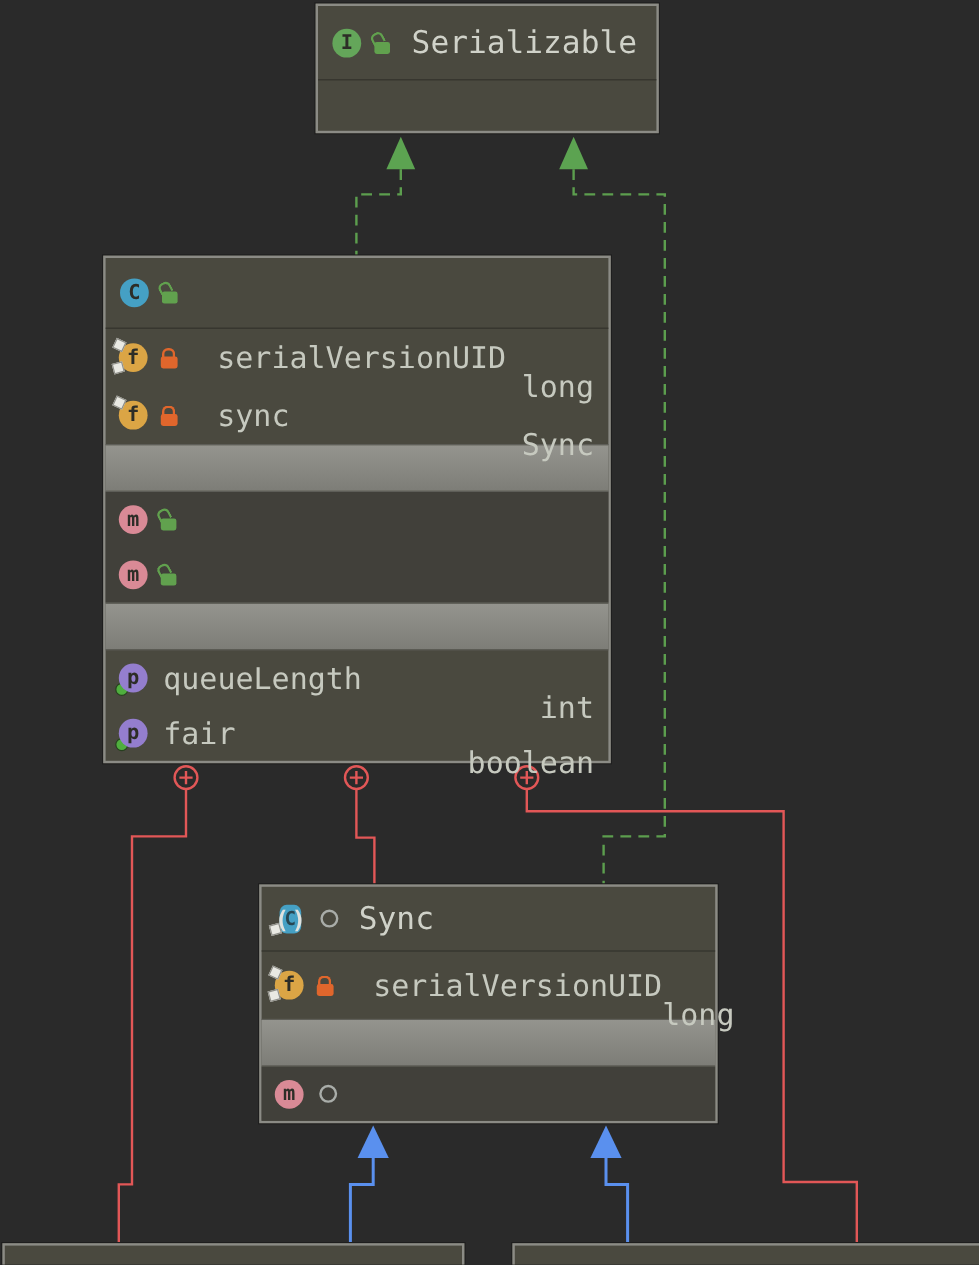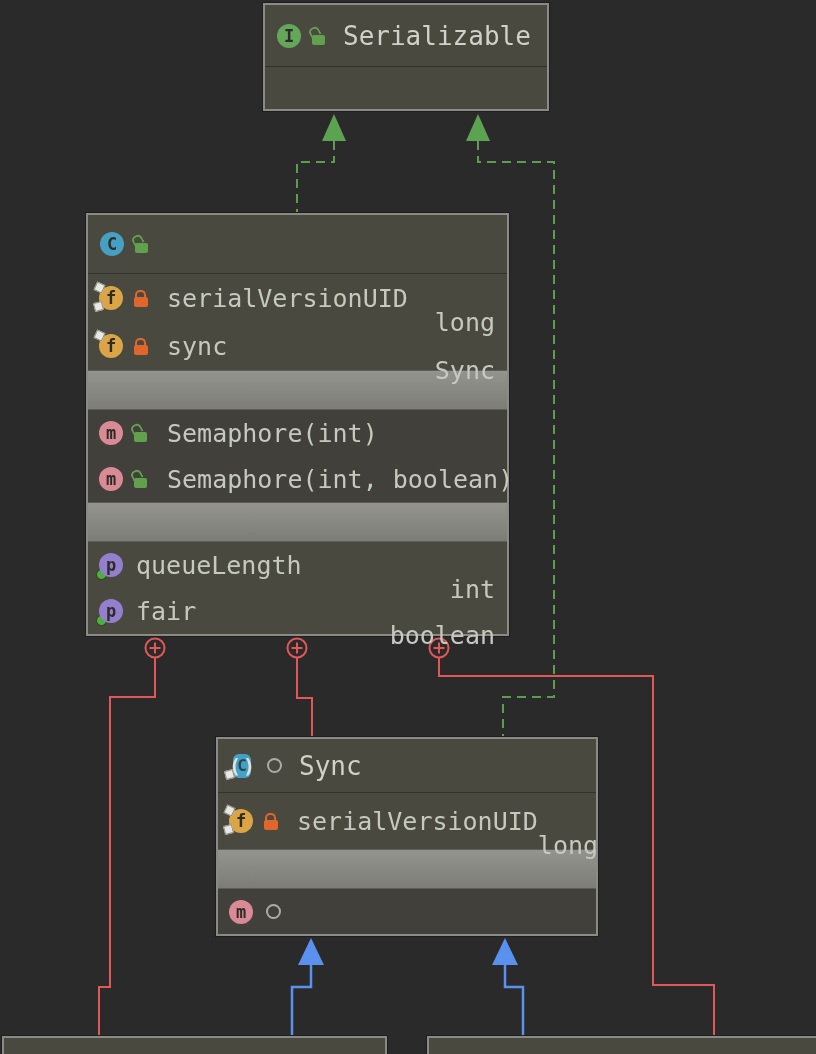--- a/index.html
+++ b/index.html
@@ -6,21 +6,21 @@
   #canvas{position:relative;width:816px;height:1054px;overflow:hidden;
           background:#2a2a2a;font-family:"DejaVu Sans Mono",monospace;}
   #edges{position:absolute;left:0;top:0;z-index:1;}
   .uml-box{position:absolute;z-index:2;background:#4a493f;
            border:2px solid #8b8b85;box-shadow:0 0 0 1px #1e1e1e;
            box-sizing:border-box;}
   .hdr{display:flex;align-items:center;padding:0 12px 0 11px;
        font-size:26px;color:#d0d2c9;border-bottom:1px solid #33322c;}
   .row{display:flex;align-items:center;padding:0 12px 0 10px;
        font-size:25px;color:#c6c9bf;}
-  .row .name{margin-left:19px;white-space:pre;}
+  .row .name{margin-left:33px;white-space:pre;}
   .row .type{margin-left:auto;white-space:pre;margin-top:48px;}
   .hdr .name{margin-left:17px;}
   .band{background:linear-gradient(#94948e,#7d7d77);
         border-top:1px solid #5e5e58;border-bottom:1px solid #5e5e58;}
   .sec-methods{background:#41403a;}
   
   .ico{width:26px;height:26px;position:relative;flex:none;}
   .circ{position:absolute;inset:1px;border-radius:50%;display:flex;
         align-items:center;justify-content:center;
         font-size:17px;font-weight:bold;color:#2d2d27;}
@@ -163,31 +163,29 @@
 
     <div class="sec-methods">
       <div class="row" style="height:46px;">
         <span class="ico">
           <span class="circ c-method">m</span>
         </span>
         <span class="lock lock-open">
           <span class="shackle"></span>
             <span class="body"></span>
         </span>
-        <span class="name">Semaphore(int)</span>
       </div>
       <div class="row" style="height:46px;">
         <span class="ico">
           <span class="circ c-method">m</span>
         </span>
         <span class="lock lock-open">
           <span class="shackle"></span>
             <span class="body"></span>
         </span>
-        <span class="name">Semaphore(int, boolean)</span>
       </div>
     </div>
 
     <div class="band" style="height:38px;"></div>
 
     <div>
       <div class="row" style="height:46px;">
         <span class="ico">
           <span class="gdot"></span>
           <span class="circ c-property">p</span>

